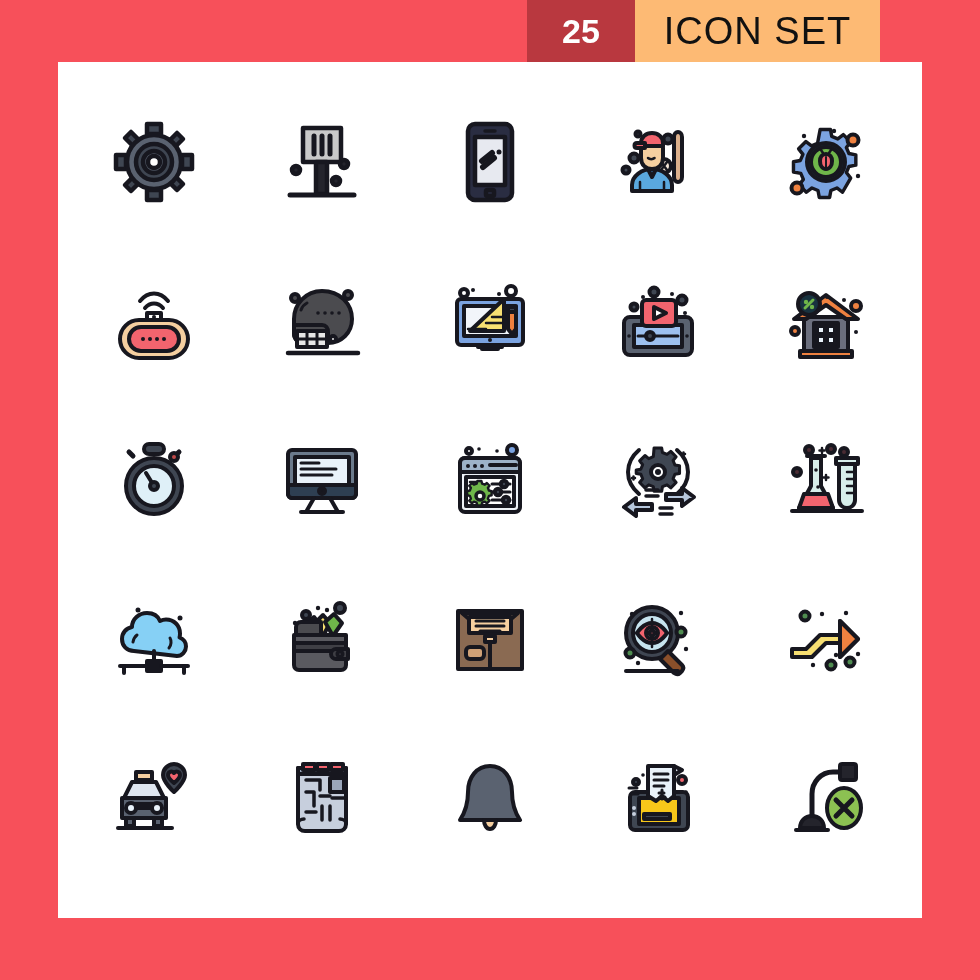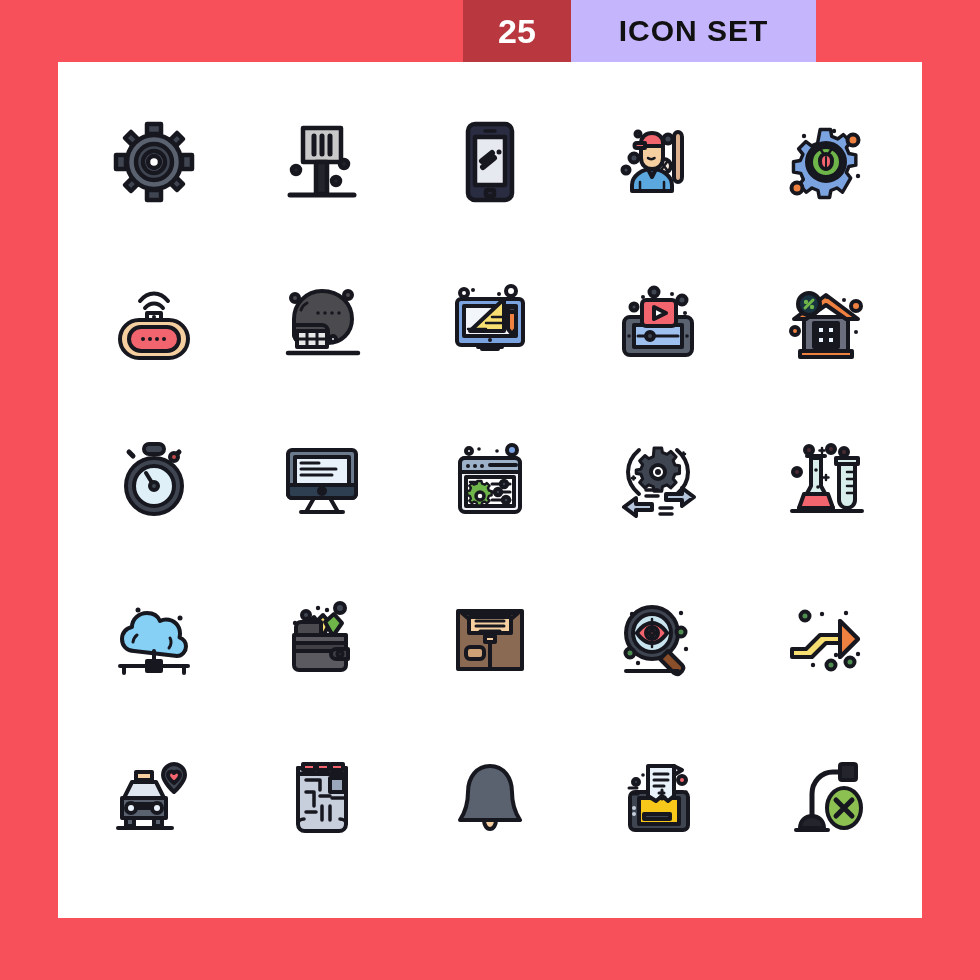--- a/index.html
+++ b/index.html
@@ -5,32 +5,32 @@
   * { margin:0; padding:0; box-sizing:border-box; }
   html,body { width:980px; height:980px; }
   body {
     background:#f7505a;
     font-family:"Liberation Sans", sans-serif;
     overflow:hidden;
   }
   .poster { position:relative; width:980px; height:980px; background:#f7505a; }
 
   
-  .header { position:absolute; left:0; top:0; width:816px; height:62px; display:flex; justify-content:flex-end;border-radius:10px; }
+  .header { position:absolute; left:0; top:0; width:880px; height:62px; display:flex; justify-content:flex-end;border-radius:10px; }
   .count-box {
     background:#b9383f; color:#ffffff;
     width:108px; height:62px;
     display:flex; align-items:center; justify-content:center;
     font-size:34px; font-weight:bold; letter-spacing:0px;
   }
   .title-box {
-    background:#c4b5fd; color:#111111;
+    background:#fdba74; color:#111111;
     width:245px; height:62px;
     display:flex; align-items:center; justify-content:center;
-    font-size:30px; font-weight:bold; letter-spacing:1px;
+    font-size:38px; font-weight:normal; letter-spacing:1px;
   }
 
   
   .canvas {
     position:absolute; left:58px; top:62px;
     width:864px; height:856px;
     background:#ffffff;
   }
   .grid {
     position:absolute; left:0; top:0; width:864px; height:856px;

